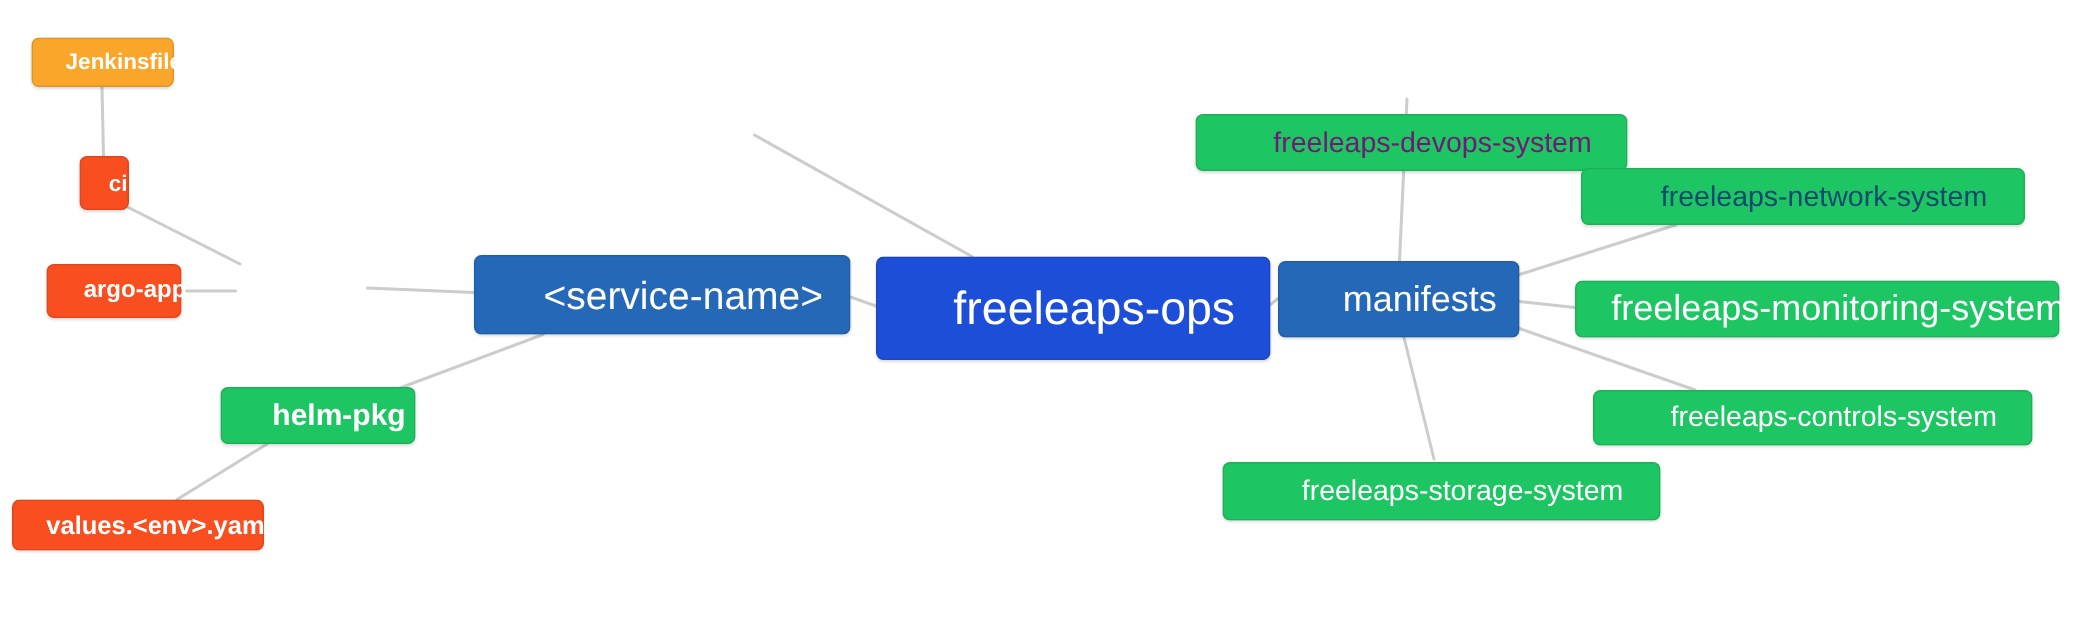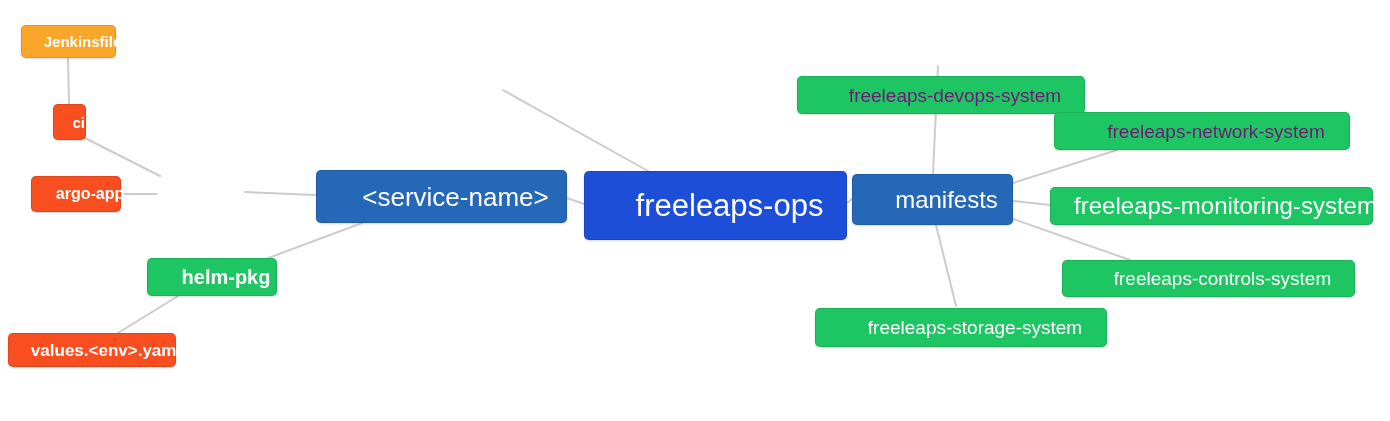--- a/index.html
+++ b/index.html
@@ -78,21 +78,21 @@
       </div>
       <div class="node" style="left: 584px; top: 171px; width: 263px; height: 69px; background: #1d4ed8; font-size: 31px; font-weight: 400; color: rgb(255, 255, 255);">
         <span>freeleaps-ops</span>
       </div>
       <div class="node" style="left: 852px; top: 174px; width: 161px; height: 51px; background: rgb(37, 104, 184); font-size: 24px; font-weight: 400; color: rgb(255, 255, 255);">
         <span>manifests</span>
       </div>
       <div class="node" style="left: 797px; top: 28px; width: 288px; height: 38px; background: rgb(30, 198, 99); font-size: 19px; font-weight: 400; color: #701a75; margin-top: 48px;">
         <span>freeleaps-devops-system</span>
       </div>
-      <div class="node" style="left: 1054px; top: 112px; width: 296px; height: 38px; background: rgb(30, 198, 99); font-size: 19px; font-weight: 400; color: #701a75;">
+      <div class="node" style="left: 1054px; top: 112px; width: 296px; height: 38px; background: rgb(30, 198, 99); font-size: 19px; font-weight: 400; color: #0c4a6e;">
         <span>freeleaps-network-system</span>
       </div>
       <div class="node" style="left: 1050px; top: 187px; width: 323px; height: 38px; background: rgb(30, 198, 99); font-size: 24px; font-weight: 400; color: rgb(255, 255, 255);">
         <span>freeleaps-monitoring-system</span>
       </div>
       <div class="node" style="left: 1062px; top: 260px; width: 293px; height: 37px; background: rgb(30, 198, 99); font-size: 19px; font-weight: 400; color: rgb(255, 255, 255); justify-content: center;">
         <span>freeleaps-controls-system</span>
       </div>
       <div class="node" style="left: 815px; top: 308px; width: 292px; height: 39px; background: rgb(30, 198, 99); font-size: 19px; font-weight: 400; color: rgb(255, 255, 255);">
         <span>freeleaps-storage-system</span>

